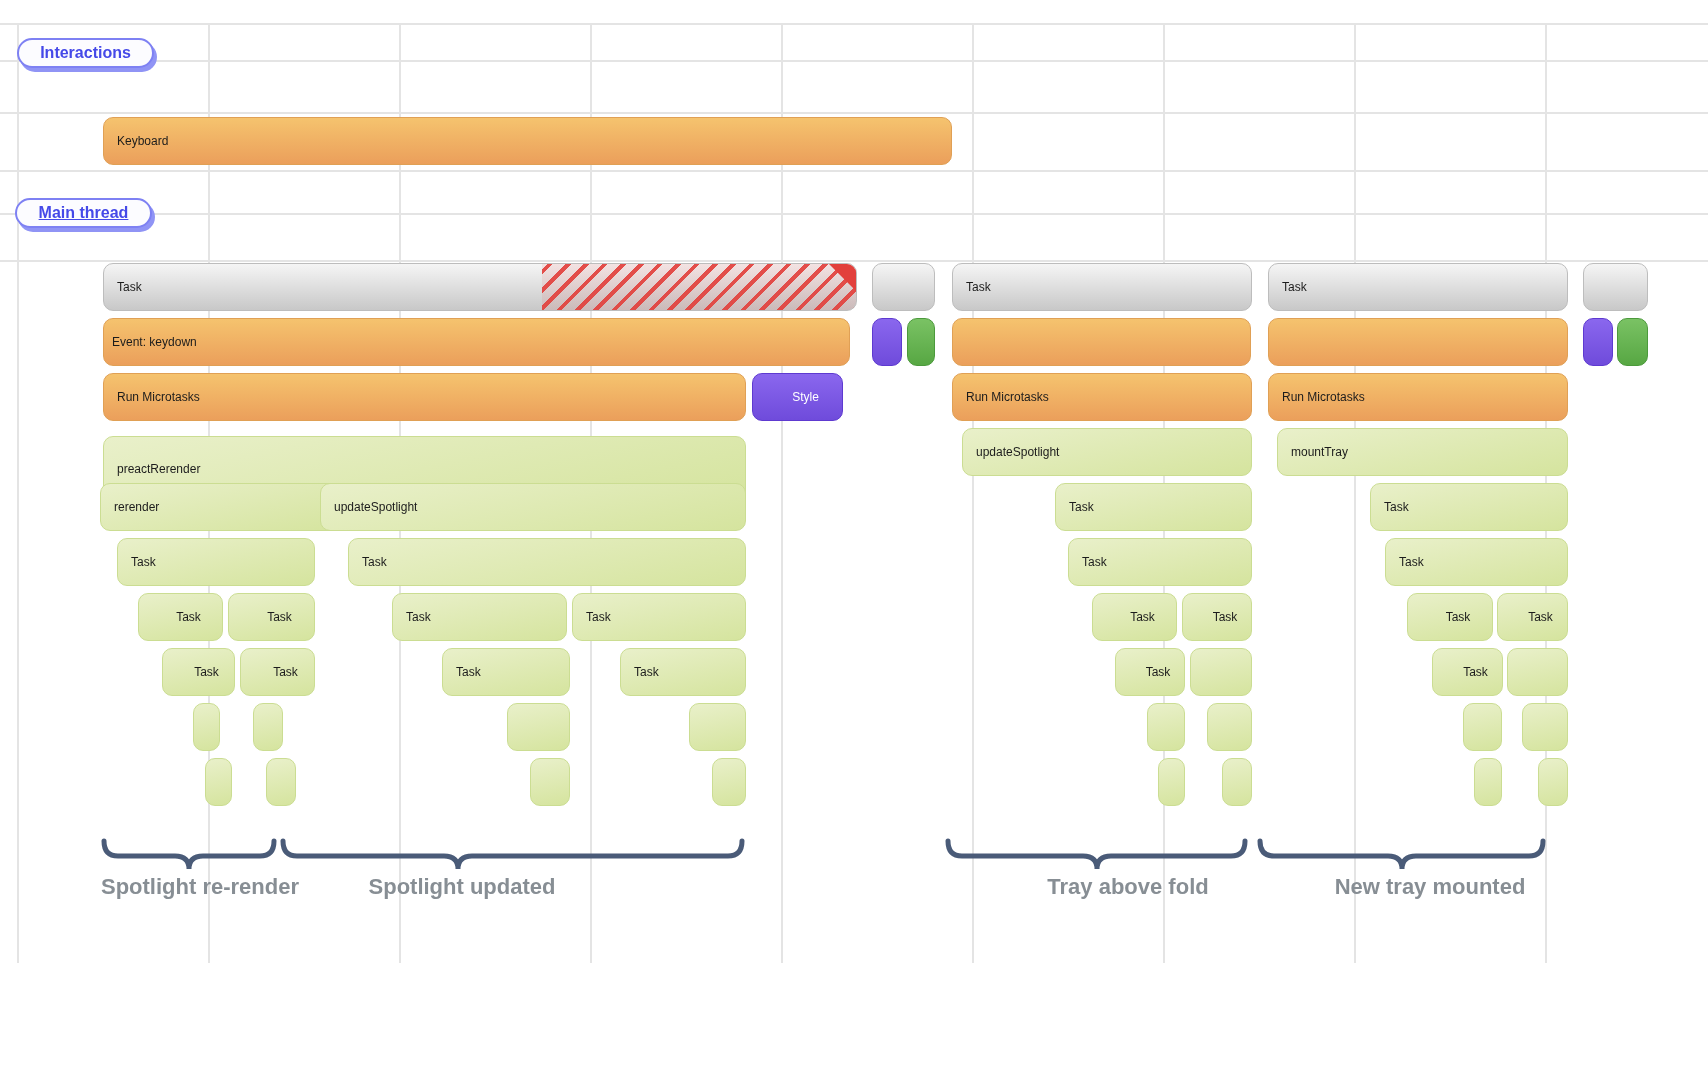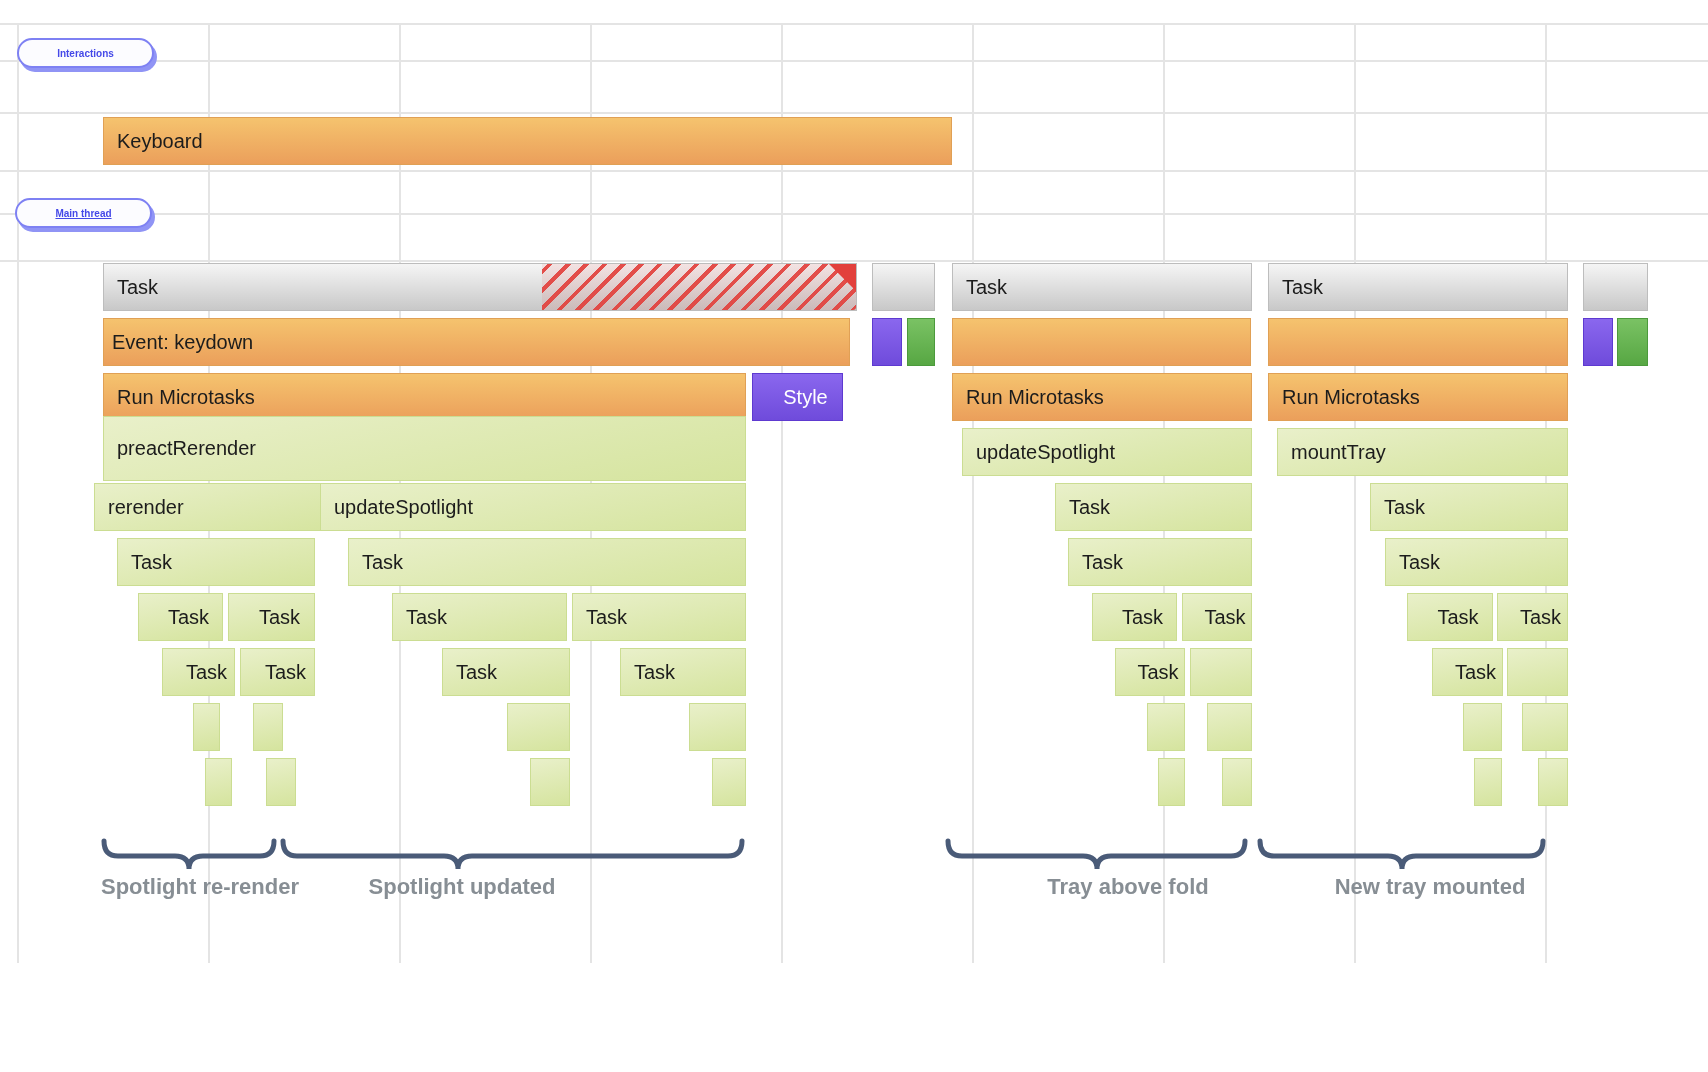--- a/index.html
+++ b/index.html
@@ -8,30 +8,30 @@
     overflow:hidden; font-family:"Liberation Sans", sans-serif;
   }
   .vline { position:absolute; width:2px; background:var(--grid,#e4e4e4); }
   .hline { position:absolute; height:2px; background:var(--grid,#e4e4e4); }
 
   .pill {
     position:absolute; box-sizing:border-box; height:30px;
     border:2px solid var(--pill_border,#7e81f3);
     border-radius:16px; background:#fcfcff;
     color:var(--pill_text,#4549e8);
-    font-size:10px; font-weight:700;
+    font-size:16px; font-weight:700;
     display:flex; align-items:center; justify-content:center;
     box-shadow:3px 4px 0 var(--pill_shadow,#9094f5);
     z-index:5;
   }
 
   .bar {
     position:absolute; box-sizing:border-box; height:48px;
-    border-radius:0; display:flex; align-items:center;
-    font-size:20px; color:var(--bar_label,#1c1c1c);
+    border-radius:10px; display:flex; align-items:center;
+    font-size:12px; color:var(--bar_label,#1c1c1c);
     white-space:nowrap; overflow:hidden; padding-left:13px;
     z-index:3;
   }
   .bar.center { justify-content:center; padding-left:16px; padding-right:0; }
   .bar.orange {
     background:linear-gradient(var(--orange_top,#f5c36e), var(--orange_bottom,#eb9f5b));
     border:1px solid var(--orange_border,#e0a055);
   }
   .bar.green {
     background:linear-gradient(168deg, var(--flame_green_top,#e9f0ca), var(--flame_green_bottom,#d5e49e));
@@ -103,24 +103,24 @@
       </div>
       <div class="bar orange" style="left: 103px; top: 318px; width: 747px; height: 48px; padding-left: 8px;">
         <span>Event: keydown</span>
       </div>
       <div class="bar orange" style="left: 103px; top: 373px; width: 643px; height: 48px;">
         <span>Run Microtasks</span>
       </div>
       <div class="bar purple center" style="left: 752px; top: 373px; width: 91px; height: 48px;">
         <span>Style</span>
       </div>
-      <div class="bar green" style="left: 103px; top: 416px; width: 643px; height: 65px;">
+      <div class="bar green" style="left: 103px; top: 436px; width: 643px; height: 65px;">
         <span>preactRerender</span>
       </div>
-      <div class="bar green" style="left: 94px; top: 483px; width: 250px; height: 48px;">
+      <div class="bar green" style="left: 100px; top: 483px; width: 250px; height: 48px;">
         <span>rerender</span>
       </div>
       <div class="bar green" style="left: 320px; top: 483px; width: 426px; height: 48px;">
         <span>updateSpotlight</span>
       </div>
       <div class="bar green" style="left: 117px; top: 538px; width: 198px; height: 48px;">
         <span>Task</span>
       </div>
       <div class="bar green" style="left: 348px; top: 538px; width: 398px; height: 48px;">
         <span>Task</span>

